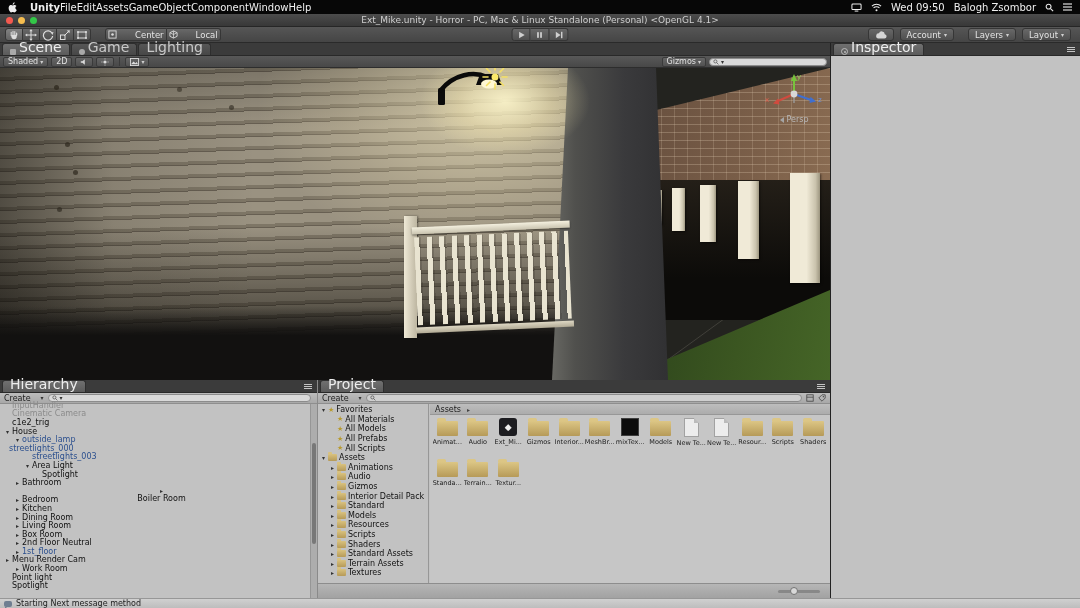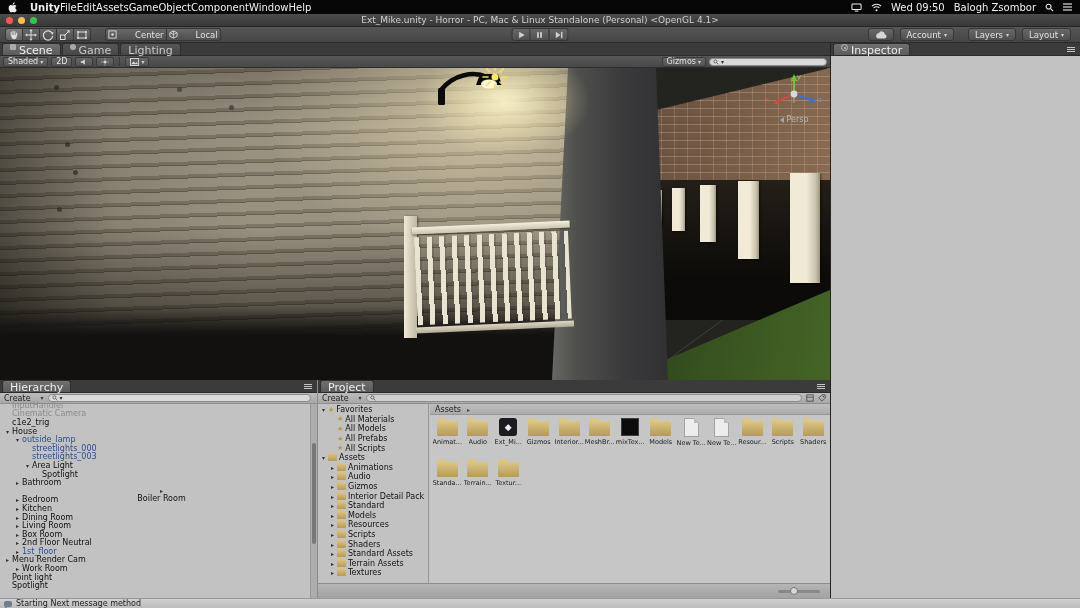--- a/index.html
+++ b/index.html
@@ -36,22 +36,22 @@
   .play-group{position:absolute;left:50%;transform:translateX(-50%);display:flex;height:13px;}
   .tb-right{margin-left:auto;display:flex;align-items:center;gap:6px;margin-right:4px;}
   .ddbtn{display:flex;align-items:center;gap:3px;height:13px;padding:0 6px;
     background:linear-gradient(#686868,#4f4f4f);border:1px solid #363636;border-radius:3px;font-size:8.5px;color:#e3e3e3;}
   .caret{font-size:6px;color:#d0d0d0;line-height:1;}
   .caret-dark{color:#333;}
 
   
   .tabstrip{position:absolute;height:13px;background:#3b3b3b;border-bottom:1px solid #292929;
     display:flex;align-items:flex-end;padding-left:2px;gap:1px;}
-  .tab{height:12px;display:flex;align-items:flex-start;gap:3px;padding:0 7px;
-    background:linear-gradient(#565656,#474747);color:#c9c9c9;font-size:11px;
+  .tab{height:12px;display:flex;align-items:flex-end;gap:3px;padding:0 7px;
+    background:linear-gradient(#565656,#474747);color:#c9c9c9;font-size:14px;
     border:1px solid #2e2e2e;border-bottom:none;border-radius:3px 3px 0 0;}
   .tab.active{background:linear-gradient(#707070,#5b5b5b);color:#eee;}
   .tab-ico{width:6px;height:6px;background:#a9a9a9;border-radius:1px;}
   .tab-ico.round{border-radius:50%;}
   .strip-icons{margin-left:auto;display:flex;gap:5px;align-items:center;padding:0 5px 3px 0;}
 
   
   .scene-ctrl{position:absolute;left:0;top:56px;width:830px;height:12px;background:linear-gradient(#585858,#484848);
     border-bottom:1px solid #2d2d2d;display:flex;align-items:center;gap:3px;padding:0 3px;font-size:8px;color:#e0e0e0;}
   .cbtn{display:flex;align-items:center;gap:2px;height:10px;padding:0 4px;
@@ -511,21 +511,21 @@
           <span class="hlabel state-normal">c1e2_trig</span>
         </div>
         <div class="hrow" style="padding-left: 3px;">
           <span class="tri">▾</span>
           <span class="hlabel state-normal">House</span>
         </div>
         <div class="hrow" style="padding-left: 13px;">
           <span class="tri">▾</span>
           <span class="hlabel state-prefab">outside_lamp</span>
         </div>
-        <div class="hrow" style="padding-left: 23px;">
+        <div class="hrow" style="">
           <span class="tri"></span>
           <span class="hlabel state-prefab">streetlights_000</span>
         </div>
         <div class="hrow" style="padding-left: 23px;">
           <span class="tri"></span>
           <span class="hlabel state-prefab">streetlights_003</span>
         </div>
         <div class="hrow" style="padding-left: 23px;">
           <span class="tri">▾</span>
           <span class="hlabel state-normal">Area Light</span>

